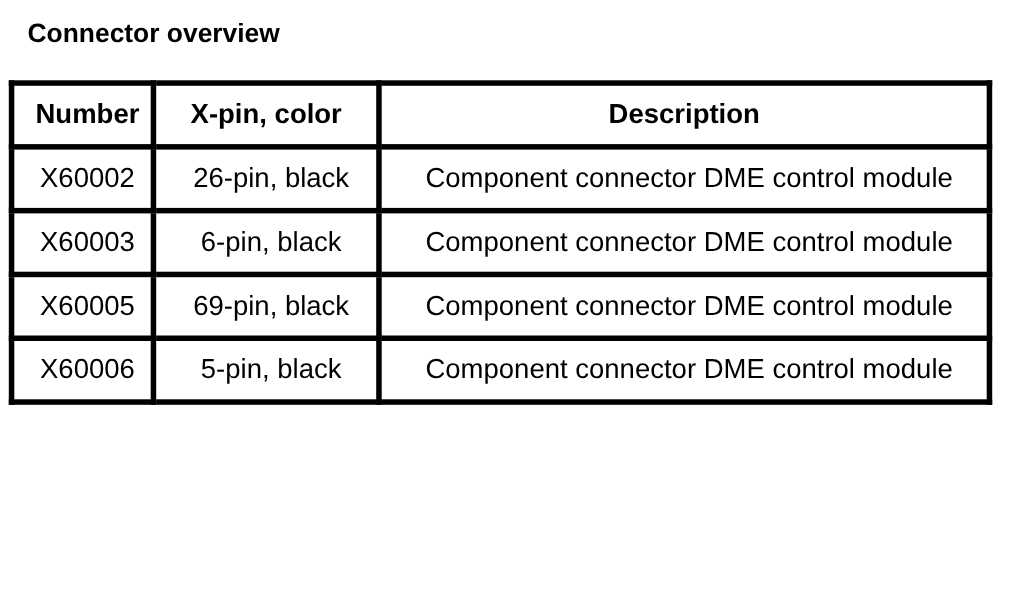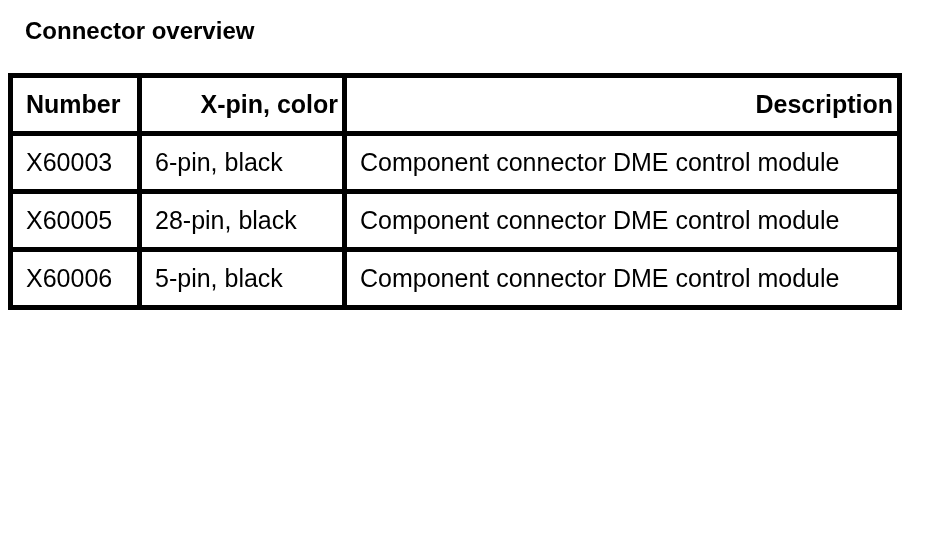--- a/index.html
+++ b/index.html
@@ -34,28 +34,28 @@
   }
   .connector-table th,
   .connector-table td {
     border: 5px solid var(--border, #000000);
     height: 53px;
     font-size: 25px;
     vertical-align: middle;
     white-space: nowrap;
     overflow: hidden;
     padding: 0 4px 0 13px;
-    text-align: left;
+    text-align: center;
     background: var(--background, #ffffff);
   }
   .connector-table th {
     font-weight: bold;
   }
   .connector-table th.center {
-    text-align: right;
+    text-align: center;
     padding: 0 4px;
   }
   .col-number { width: 129px; }
   .col-pin    { width: 205px; }
   .col-desc   { width: 555px; }
 </style>
 </head>
 <body style="--background: #ffffff; --border: #000000; --text: #000000;">
 
 <h1 class="page-title">Connector overview</h1>
@@ -68,27 +68,32 @@
   </colgroup>
   <thead>
     <tr>
       <th>Number</th>
       <th class="center">X-pin, color</th>
       <th class="center">Description</th>
     </tr>
   </thead>
   <tbody>
     <tr>
+      <td>X60002</td>
+      <td>26-pin, black</td>
+      <td>Component connector DME control module</td>
+    </tr>
+    <tr>
       <td>X60003</td>
       <td>6-pin, black</td>
       <td>Component connector DME control module</td>
     </tr>
     <tr>
       <td>X60005</td>
-      <td>28-pin, black</td>
+      <td>69-pin, black</td>
       <td>Component connector DME control module</td>
     </tr>
     <tr>
       <td>X60006</td>
       <td>5-pin, black</td>
       <td>Component connector DME control module</td>
     </tr>
   </tbody>
 </table>
 

